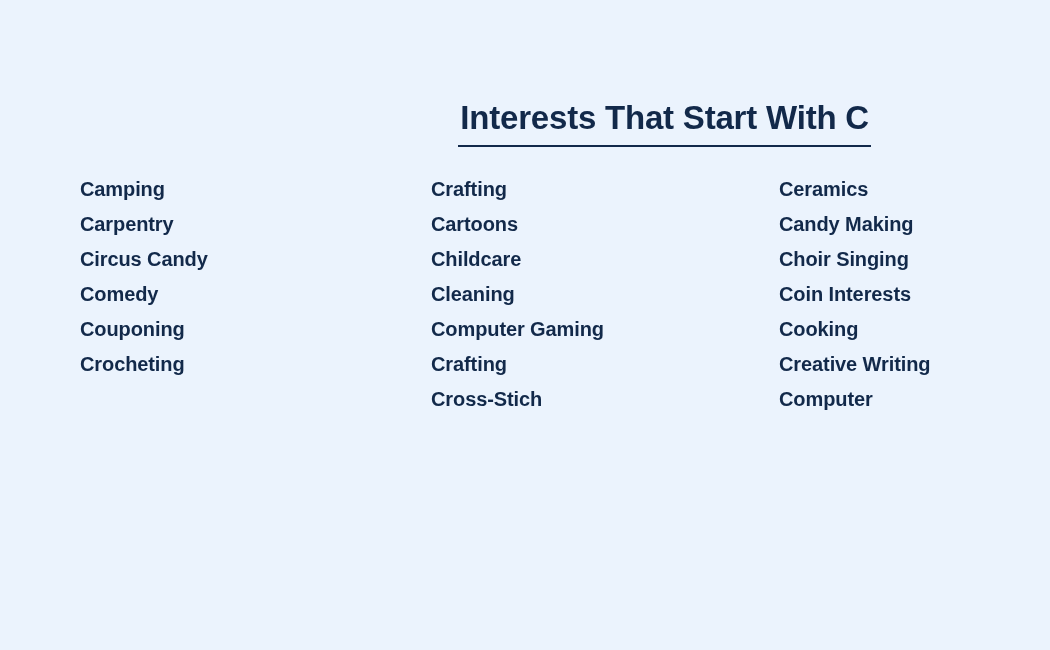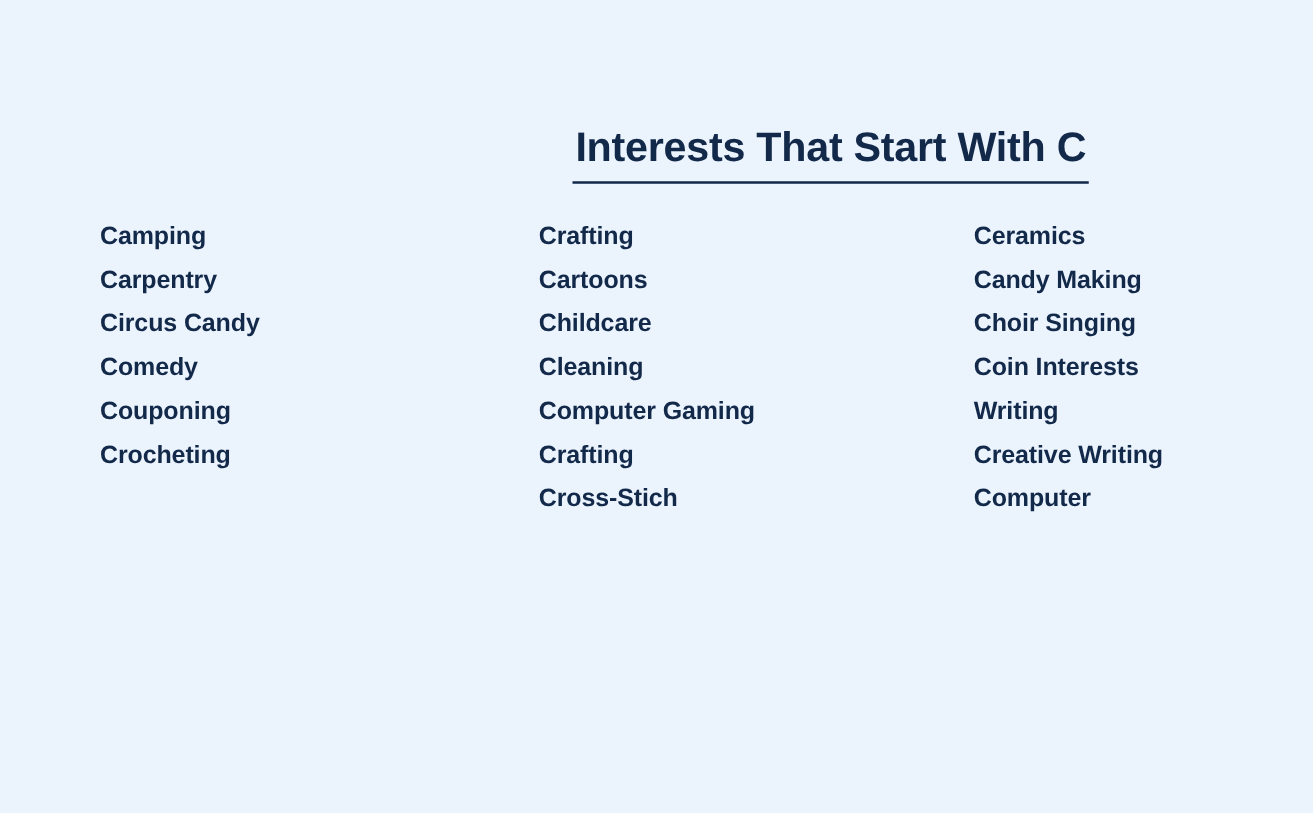--- a/index.html
+++ b/index.html
@@ -96,20 +96,20 @@
       <div class="list-item">Computer Gaming</div>
       <div class="list-item">Crafting</div>
       <div class="list-item">Cross-Stich</div>
     </div>
 
     <div class="column col-3">
       <div class="list-item">Ceramics</div>
       <div class="list-item">Candy Making</div>
       <div class="list-item">Choir Singing</div>
       <div class="list-item">Coin Interests</div>
-      <div class="list-item">Writing</div>
+      <div class="list-item">Cooking</div>
       <div class="list-item">Creative Writing</div>
       <div class="list-item">Computer</div>
     </div>
 
   </div>
 
 </div>
 
 </body></html>

